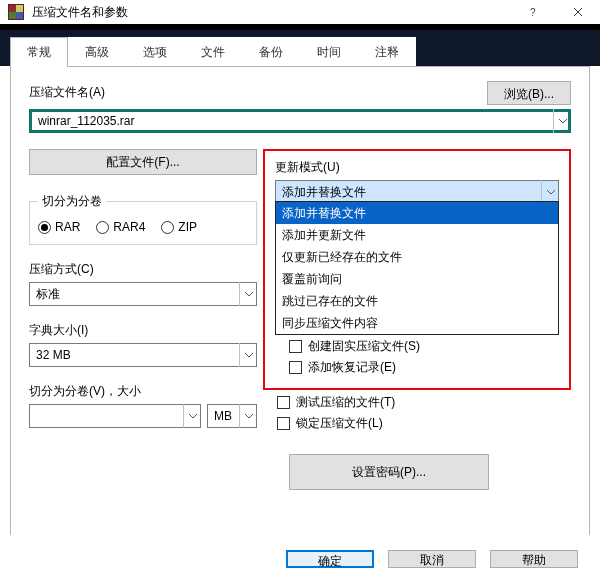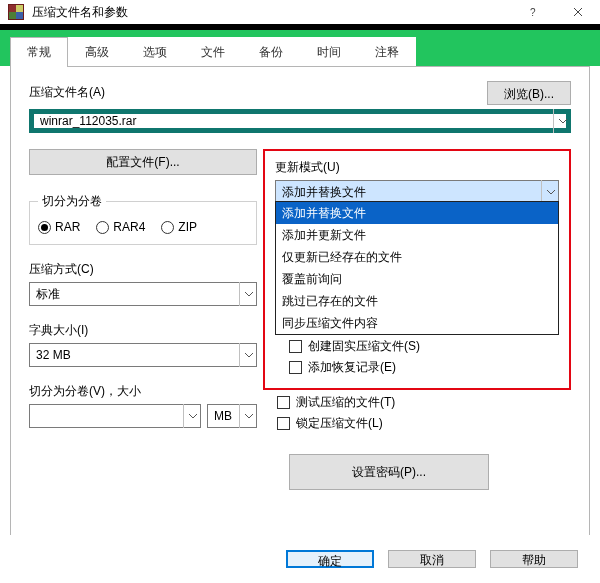--- a/index.html
+++ b/index.html
@@ -37,21 +37,21 @@
     width: 45px; height: 30px;
     display: flex; align-items: center; justify-content: center;
     color:#444;
   }
   .sysbtn svg { width: 10px; height: 10px; }
   
   .tabstrip {
     display: flex;
     align-items: flex-end;
     padding: 6px 10px 0 10px;
-    background: #22c55e;
+    background: #0f172a;
   }
   .tab {
     padding: 6px 16px 6px 16px;
     color: #333;
     border: 1px solid transparent;
     border-bottom: none;
     position: relative;
     top: 1px;
     background: #fff;
   }
@@ -82,21 +82,21 @@
     background: #e1e1e1;
     border: 1px solid #adadad;
     padding: 4px 10px;
     font: inherit;
     text-align: center;
     min-width: 0;
   }
   .btn-browse { width: 84px; height: 24px; margin-left: 12px; }
   .input-main {
     width: 100%;
-    border: 5px solid #0f766e;
+    border: 3px solid #0f766e;
     padding: 4px 20px 4px 6px;
     height: 24px;
     font: inherit;
   }
   .combo-wrap { position: relative; }
   .combo-caret {
     position: absolute; right: 0; top: 0; bottom: 0; width: 18px;
     display: flex; align-items: center; justify-content: center;
     border-left: 1px solid #c0c0c0;
     pointer-events: none;

